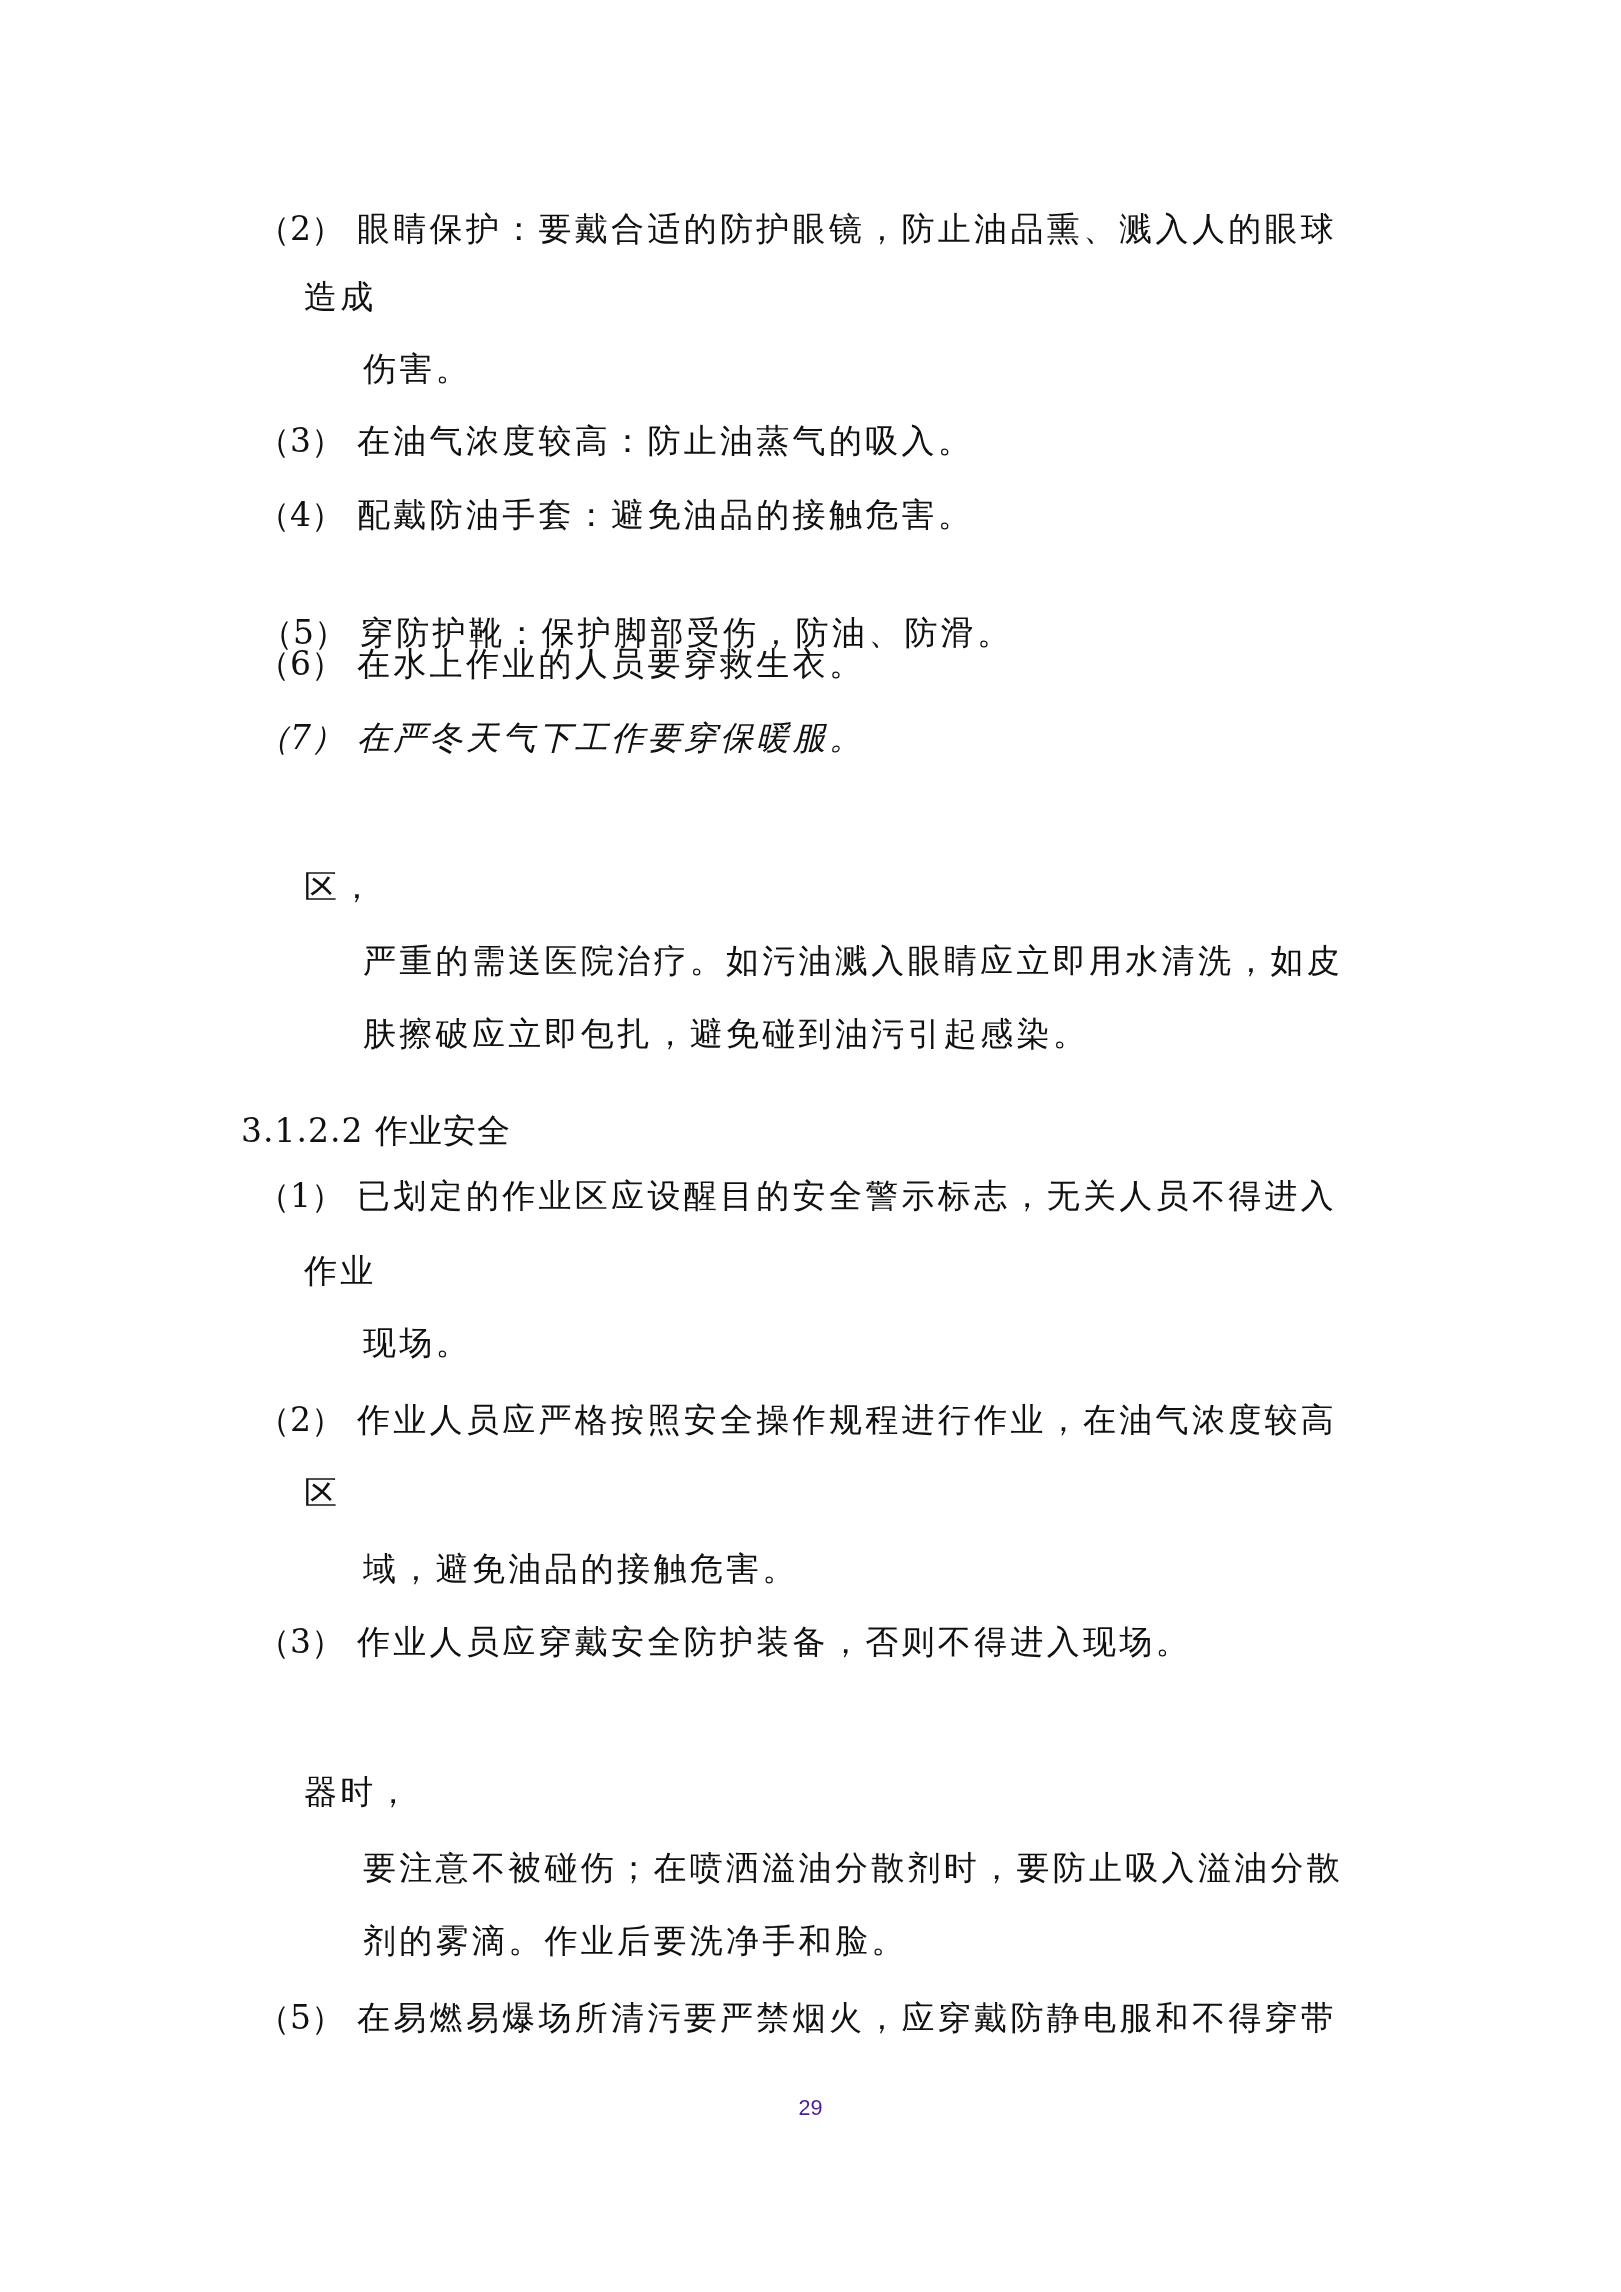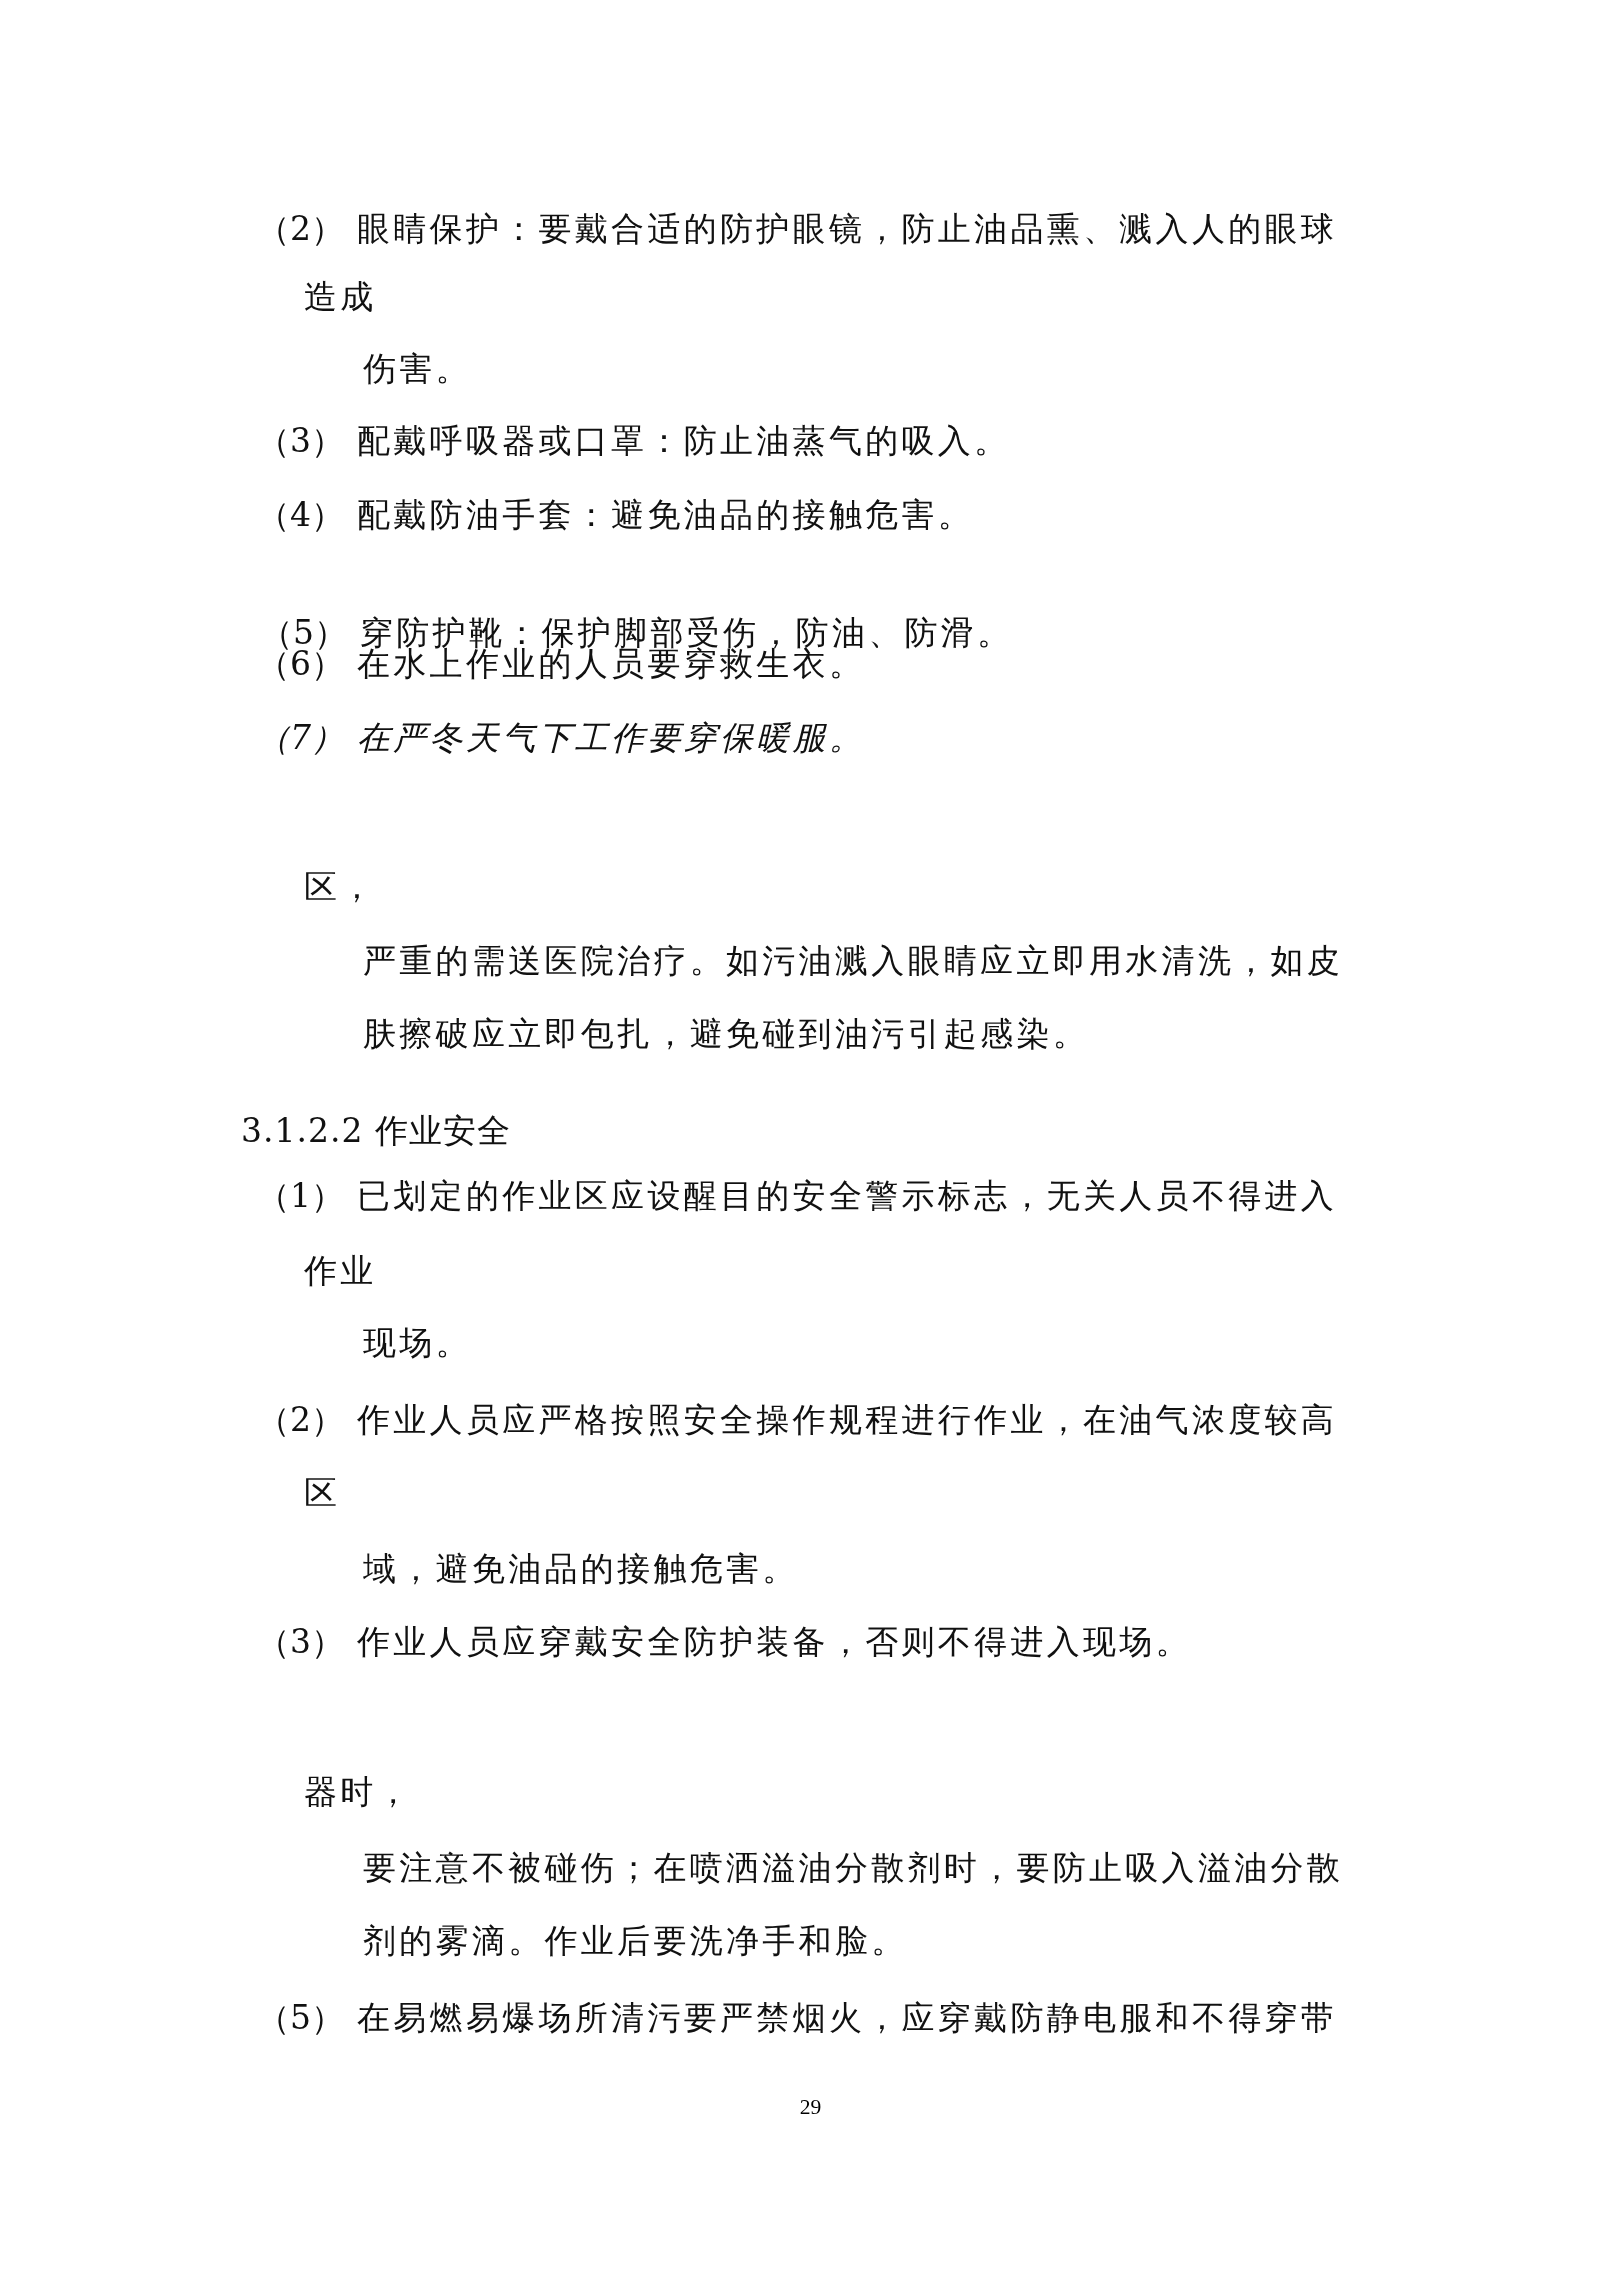--- a/index.html
+++ b/index.html
@@ -22,38 +22,38 @@
     .num {
       display: inline-block;
       width: 100px;
       letter-spacing: 0;
     }
     .page-number {
       position: absolute;
       left: 0; width: 1621px;
       top: 2095px;
       text-align: center;
-      font-family: Liberation Serif, serif;
+      font-family: Liberation Sans, sans-serif;
       font-size: 21.6px;
-      color: #000000;
+      color: #4c1d95;
     }
   </style>
 </head>
 <body>
 
 <div class="page">
 
   <div class="line" style="left:257px; top:209px;">
     <span class="num">（2）</span><span>眼睛保护：要戴合适的防护眼镜，防止油品熏、溅入人的眼球</span>
   </div>
   <div class="line" style="left:304px; top:277px;">造成</div>
   <div class="line" style="left:363px; top:349px;">伤害。</div>
 
   <div class="line" style="left:257px; top:421px;">
-    <span class="num">（3）</span><span>配戴呼吸器或口罩：防止油蒸气的吸入。</span>
+    <span class="num">（3）</span><span>在油气浓度较高：防止油蒸气的吸入。</span>
   </div>
 
   <div class="line" style="left:257px; top:495px;">
     <span class="num">（4）</span><span>配戴防油手套：避免油品的接触危害。</span>
   </div>
 
   <div class="line" style="left:260px; top:569px;margin-top:44px;">
     <span class="num">（5）</span><span>穿防护靴：保护脚部受伤，防油、防滑。</span>
   </div>
 

